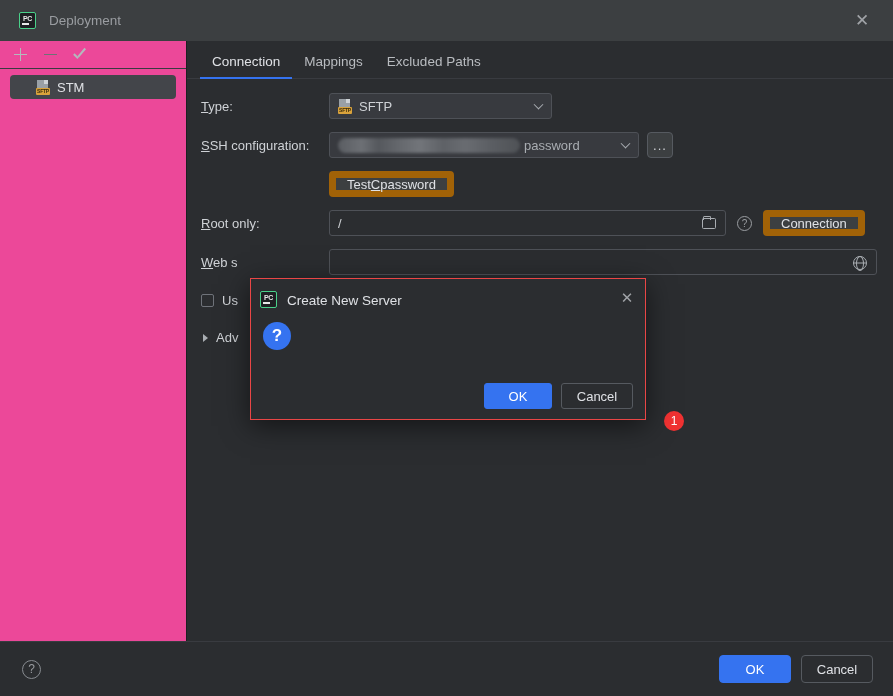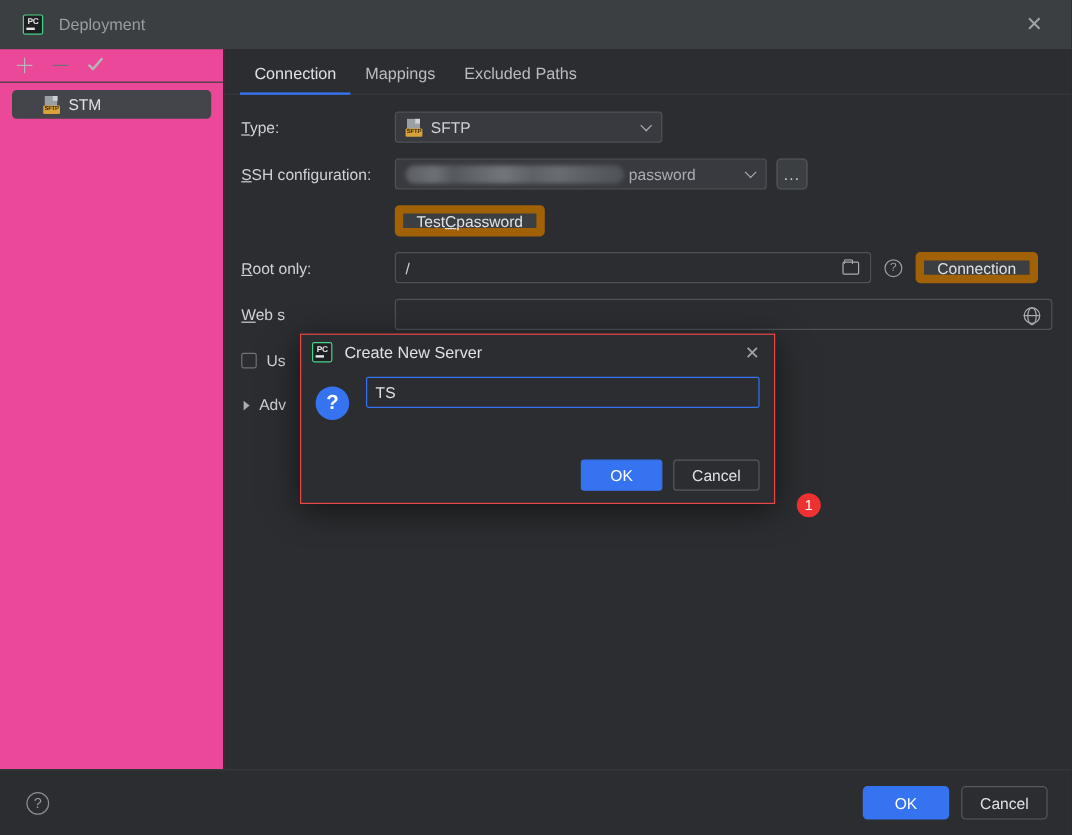--- a/index.html
+++ b/index.html
@@ -379,21 +379,21 @@
   .modal {
     position: absolute;
     left: 250px; top: 278px;
     width: 396px; height: 142px;
     background: #2b2d30;
     border: 1.5px solid #e94646;
     box-shadow: 0 6px 26px rgba(0,0,0,0.55);
   }
   .modal-title {
     height: 29px;
-    display: flex; align-items: center;
+    display: flex; align-items: flex-end;
     padding: 0 8px 0 9px;
   }
   .modal-title .t {
     margin-left: 10px;
     font-size: 13.5px;
     color: #dfe1e5;
   }
   .modal-close {
     margin-left: auto;
     width: 20px; height: 20px;
@@ -582,23 +582,20 @@
       <div class="pc-icon" style="margin-left:0;">
         <span>PC</span>
           <span class="pc-under"></span>
       </div>
       <div class="t">Create New Server</div>
       <div class="modal-close">✕</div>
     </div>
     <div class="modal-body">
       <div class="q-icon">?</div>
       <div class="modal-fields">
-        <div class="modal-input">
-          <span>TS</span>
-        </div>
       </div>
     </div>
     <div class="modal-btns">
       <div class="m-ok">OK</div>
       <div class="m-cancel">Cancel</div>
     </div>
   </div>
 
 </div>
 

